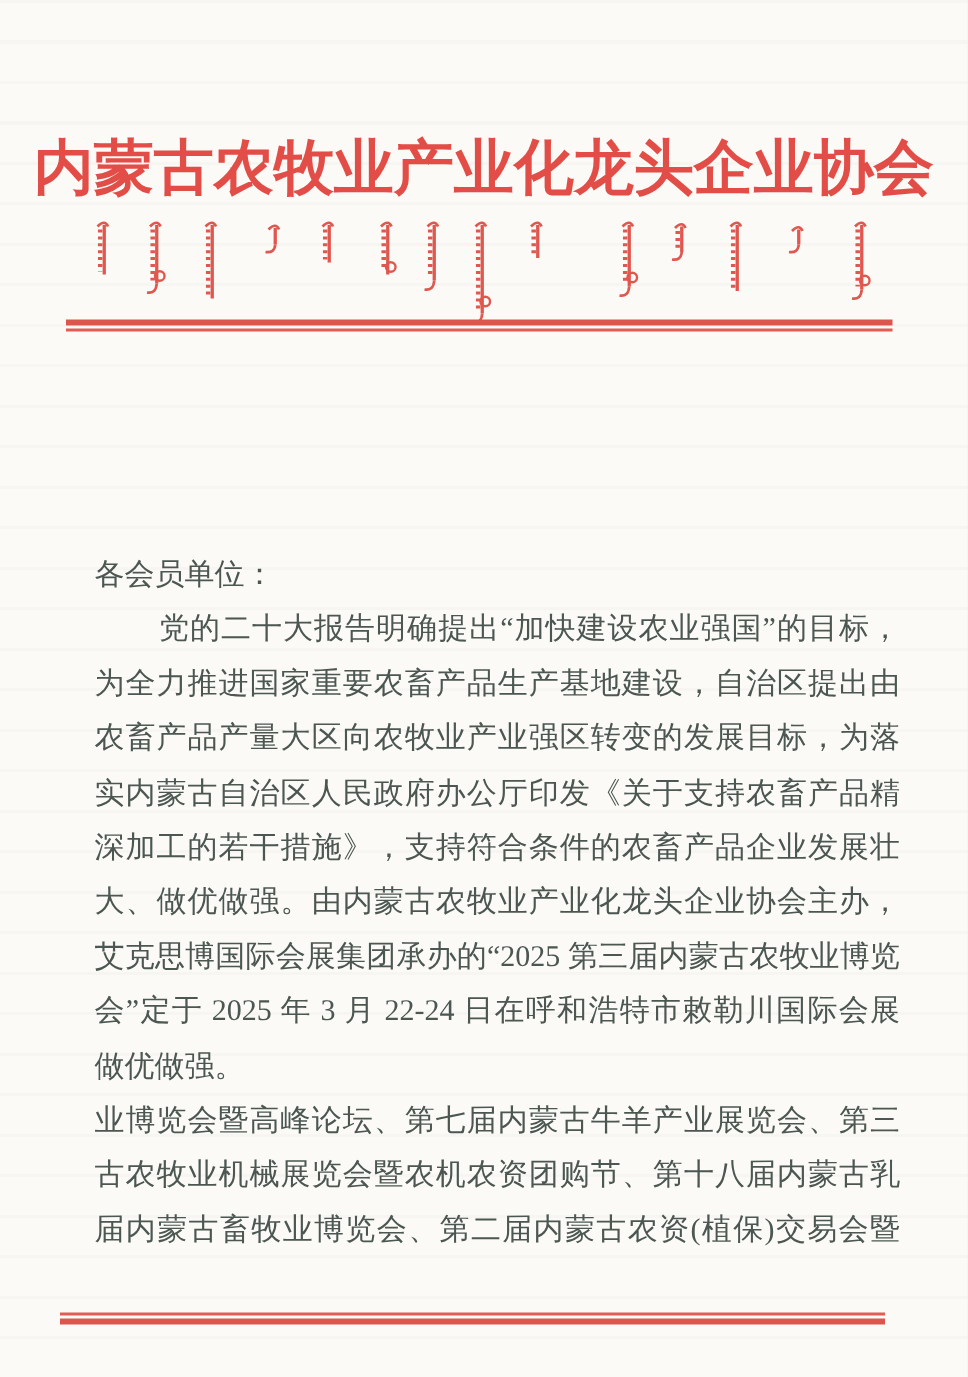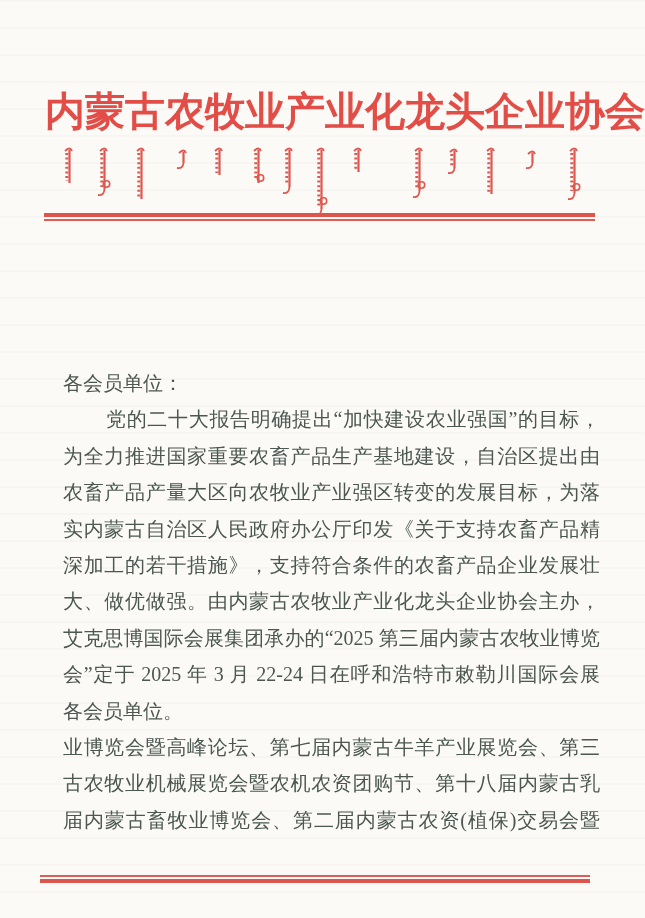--- a/index.html
+++ b/index.html
@@ -14,21 +14,21 @@
     background:
       repeating-linear-gradient(180deg,
         rgba(205,205,198,0.10) 0px, rgba(205,205,198,0.10) 2px,
         rgba(255,255,255,0) 2px, rgba(255,255,255,0) 27px),
       #fbfaf7;
     overflow:hidden;
   }
   
   .org-name{
     position:absolute;top:84px;left:0;right:0;
-    text-align:right;
+    text-align:center;
     font-size:40px;font-weight:bold;
     letter-spacing:0px;
     color:#e24e47;
     white-space:nowrap;
   }
   .mongolian{
     position:absolute;top:144px;left:0;
   }
   .mg line,.mg path{stroke:#e0574f;fill:none;}
   .mg .stem{stroke-width:2.2px;}
@@ -180,21 +180,21 @@
     <div class="line short">各会员单位：</div>
 
     <div class="line indent">党的二十大报告明确提出“加快建设农业强国”的目标，</div>
     <div class="line">为全力推进国家重要农畜产品生产基地建设，自治区提出由</div>
     <div class="line">农畜产品产量大区向农牧业产业强区转变的发展目标，为落</div>
     <div class="line">实内蒙古自治区人民政府办公厅印发《关于支持农畜产品精</div>
     <div class="line">深加工的若干措施》，支持符合条件的农畜产品企业发展壮</div>
     <div class="line">大、做优做强。由内蒙古农牧业产业化龙头企业协会主办，</div>
     <div class="line">艾克思博国际会展集团承办的“2025 第三届内蒙古农牧业博览</div>
     <div class="line">会”定于 2025 年 3 月 22-24 日在呼和浩特市敕勒川国际会展</div>
-    <div class="line short">各会员单位。</div>
+    <div class="line short">做优做强。</div>
 
     <div class="line">业博览会暨高峰论坛、第七届内蒙古牛羊产业展览会、第三</div>
     <div class="line">古农牧业机械展览会暨农机农资团购节、第十八届内蒙古乳</div>
     <div class="line">届内蒙古畜牧业博览会、第二届内蒙古农资(植保)交易会暨</div>
   </div>
 
   <div class="rule rule-bottom"></div>
 
 </div>
 

